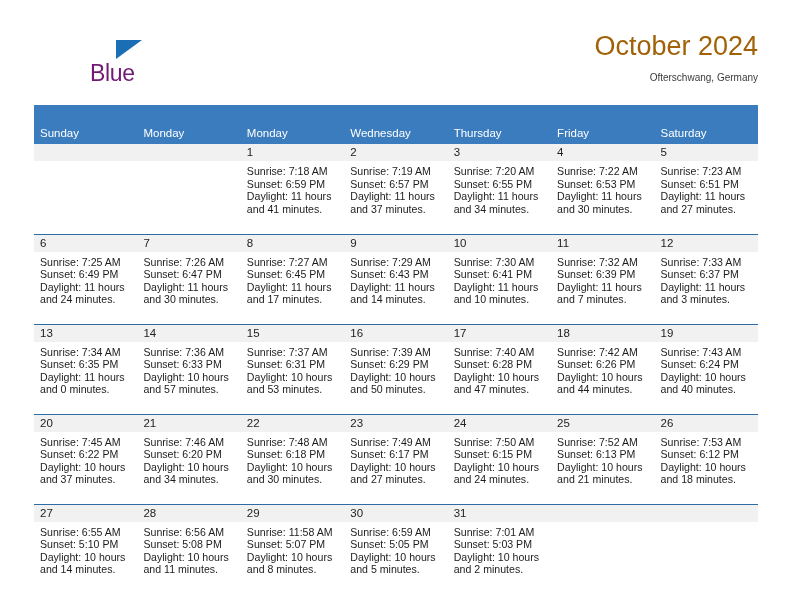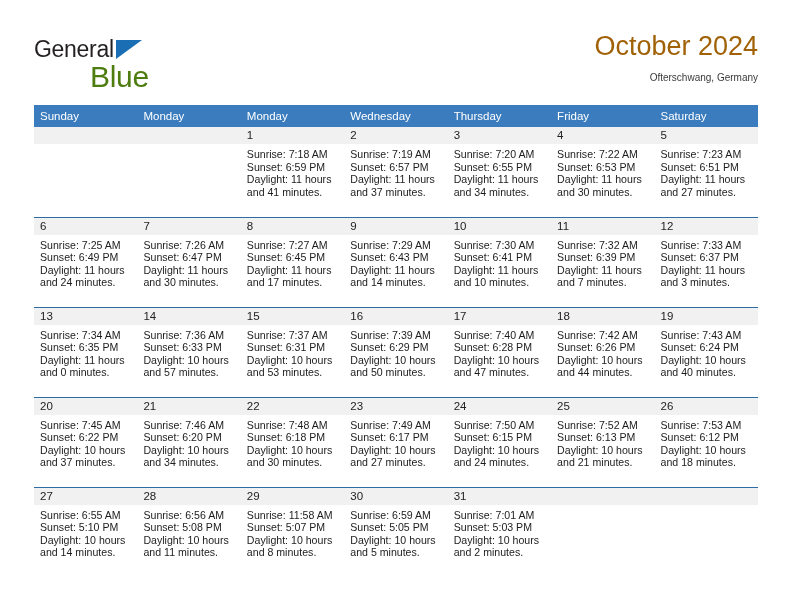--- a/index.html
+++ b/index.html
@@ -56,23 +56,23 @@
     top: 4px;
     width: 0;
     height: 0;
     border-left: 26px solid #1a6fb4;
     border-bottom: 19px solid transparent;
   }
   .brand-blue {
     position: absolute;
     left: 56px;
     top: 24px;
-    font-size: 30px;
+    font-size: 23px;
     letter-spacing: -0.3px;
-    color: #4d7c0f;
+    color: #701a75;
     font-family: "Liberation Sans", sans-serif;
   }
 
   .title-block {
     position: absolute;
     right: 34px;
     top: 30px;
     text-align: right;
   }
   .cal-title {
@@ -99,21 +99,21 @@
     width: 724px;
     border-collapse: collapse;
     table-layout: fixed;
   }
   .calendar th {
     background: #3a7cbe;
     color: #ffffff;
     font-size: 11.5px;
     font-weight: normal;
     text-align: left;
-    padding: 5px 0 5px 6px;
+    padding: 22px 0 5px 6px;
     height: 18px;
     border: none;
     vertical-align: middle;
     box-sizing: border-box;
   }
   .calendar td {
     width: 103.43px;
     height: 90px;
     vertical-align: top;
     padding: 0;
@@ -149,21 +149,20 @@
   }
 </style>
 </head>
 <body>
 
 <div class="page">
 
   <div class="header">
     <div class="brand">
       <div class="brand-row1">
-        <span class="brand-general">General</span>
         <span class="brand-triangle"></span>
       </div>
       <span class="brand-blue">Blue</span>
     </div>
 
     <div class="title-block">
       <h1 class="cal-title">October 2024</h1>
       <div class="cal-subtitle">Ofterschwang, Germany</div>
     </div>
   </div>

